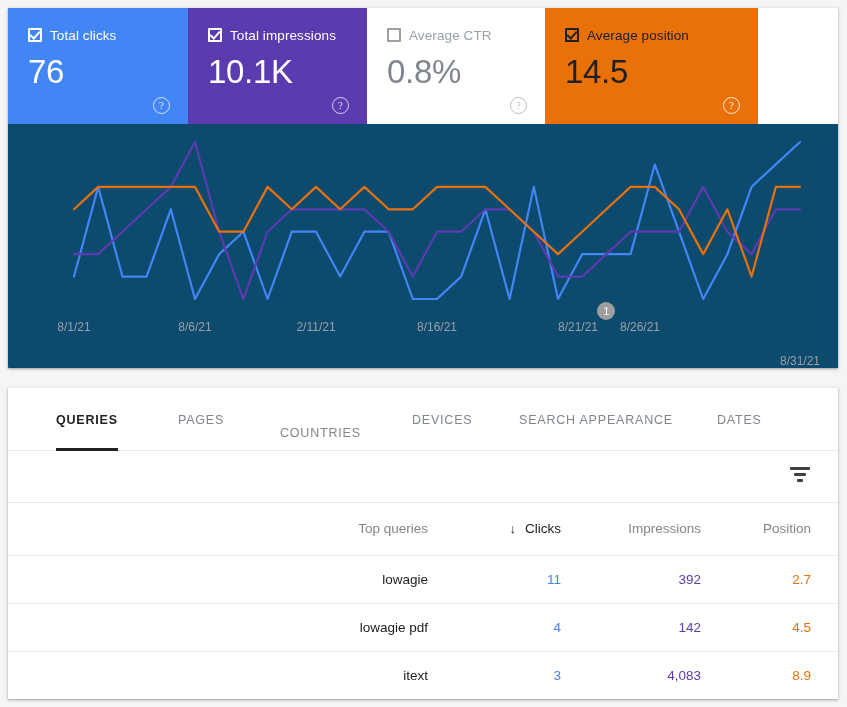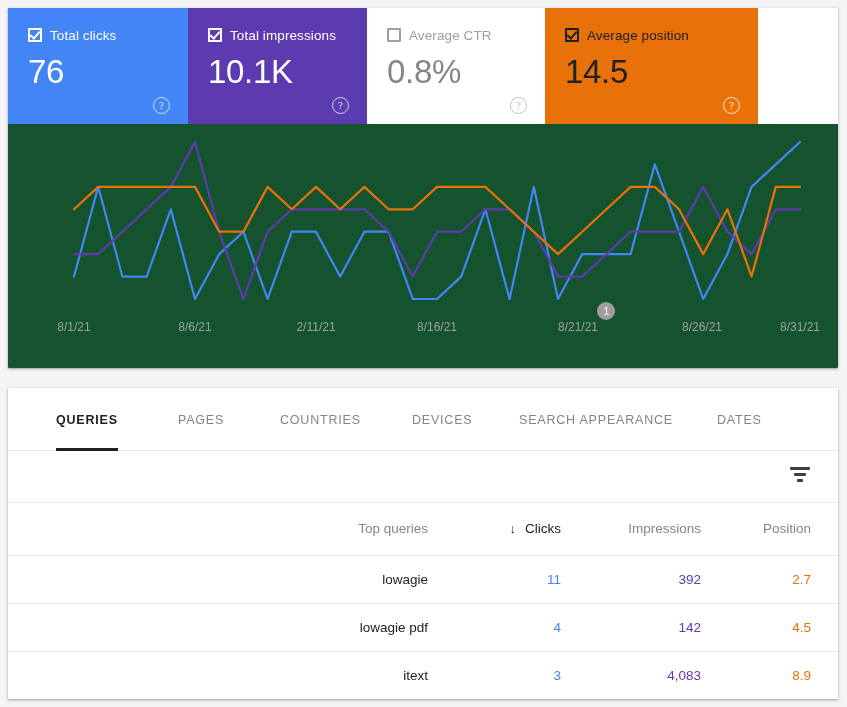--- a/index.html
+++ b/index.html
@@ -8,21 +8,21 @@
     background: #f5f5f5;
     font-family: "Liberation Sans", sans-serif;
     overflow: hidden;
   }
   .page { position: relative; width: 847px; height: 707px; }
 
   
   .perf-panel {
     position: absolute; left: 8px; top: 8px;
     width: 830px; height: 360px;
-    background: #14532d;
+    background: #0c4a6e;
     box-shadow: 0 1px 2px rgba(60,64,67,.30), 0 1px 3px 1px rgba(60,64,67,.15);
     border-radius: 1px;
     overflow: hidden;
   }
 
   .cards { display: flex; height: 116px; width: 100%; }
   .card {
     position: relative;
     height: 116px;
     padding: 18px 16px 0 20px;
@@ -250,35 +250,35 @@
             <polyline points="66,130.14285714285714 90.2,130.14285714285714 114.4,107.71428571428572 138.6,85.28571428571429 162.8,62.85714285714286 187,18 211.2,107.71428571428572 235.4,175 259.6,107.71428571428572 283.8,85.28571428571429 308,85.28571428571429 332.2,85.28571428571429 356.4,85.28571428571429 380.6,107.71428571428572 404.8,152.57142857142858 429,107.71428571428572 453.2,107.71428571428572 477.4,85.28571428571429 501.6,85.28571428571429 525.8,107.71428571428572 550,152.57142857142858 574.2,152.57142857142858 598.4,130.14285714285714 622.6,107.71428571428572 646.8,107.71428571428572 671,107.71428571428572 695.2,62.85714285714286 719.4,107.71428571428572 743.6,130.14285714285714 767.8,85.28571428571429 792,85.28571428571429" fill="none" stroke="#5c3bb0" stroke-width="2.2" stroke-linejoin="round" stroke-linecap="round"></polyline>
             <polyline points="66,85.28571428571429 90.2,62.85714285714286 114.4,62.85714285714286 138.6,62.85714285714286 162.8,62.85714285714286 187,62.85714285714286 211.2,107.71428571428572 235.4,107.71428571428572 259.6,62.85714285714286 283.8,85.28571428571429 308,62.85714285714286 332.2,85.28571428571429 356.4,62.85714285714286 380.6,85.28571428571429 404.8,85.28571428571429 429,62.85714285714286 453.2,62.85714285714286 477.4,62.85714285714286 501.6,85.28571428571429 525.8,107.71428571428572 550,130.14285714285714 574.2,107.71428571428572 598.4,85.28571428571429 622.6,62.85714285714286 646.8,62.85714285714286 671,85.28571428571429 695.2,130.14285714285714 719.4,85.28571428571429 743.6,152.57142857142858 767.8,62.85714285714286 792,62.85714285714286" fill="none" stroke="#e8710a" stroke-width="2.2" stroke-linejoin="round" stroke-linecap="round"></polyline>
           </g>
       </svg>
       <div class="xlabels" id="xlabels">
           <div class="xlabel" style="left: 66px;">8/1/21</div>
           <div class="xlabel" style="left: 187px;">8/6/21</div>
           <div class="xlabel" style="left: 308px;">2/11/21</div>
           <div class="xlabel" style="left: 429px;">8/16/21</div>
           <div class="xlabel" style="left: 570px;">8/21/21</div>
-          <div class="xlabel" style="left: 694px;">8/26/21</div>
-          <div class="xlabel" style="left: 792px;">8/31/21</div>
+          <div class="xlabel" style="left: 632px;">8/26/21</div>
+          <div class="xlabel" style="left: 792px; margin-top: 34px;">8/31/21</div>
         </div>
       <div id="annot-layer">
           <div class="annot" style="left: 589.4px; top: 178px;">1</div>
         </div>
     </div>
   </div>
 
   <div class="table-panel">
 
     <div class="tabs" id="tabs" style="padding-left: 14px;">
         <div class="tab active" style="position: absolute; left: 48px;">QUERIES</div>
         <div class="tab" style="position: absolute; left: 170px;">PAGES</div>
-        <div class="tab" style="position: absolute; left: 272px;">COUNTRIES</div>
+        <div class="tab" style="position: absolute; left: 272px; margin-top: 13px;">COUNTRIES</div>
         <div class="tab" style="position: absolute; left: 404px;">DEVICES</div>
         <div class="tab" style="position: absolute; left: 511px;">SEARCH APPEARANCE</div>
         <div class="tab" style="position: absolute; left: 709px;">DATES</div>
       </div>
 
     <div class="filter-row">
       <div class="filter-icon">
         <i></i>
         <i></i>
         <i></i>

